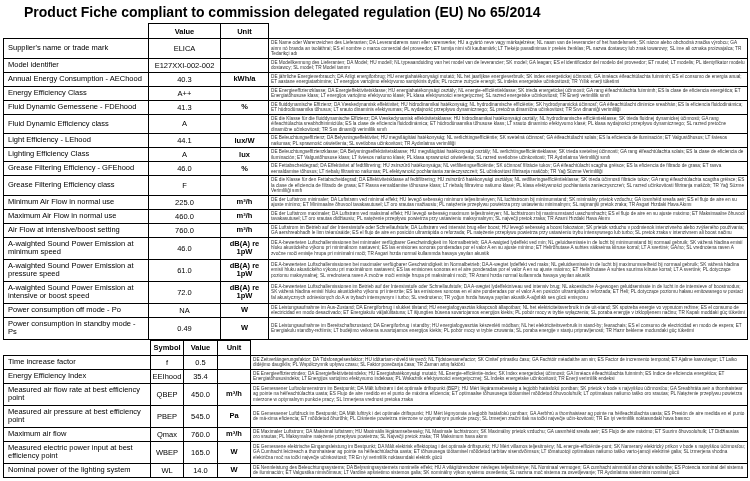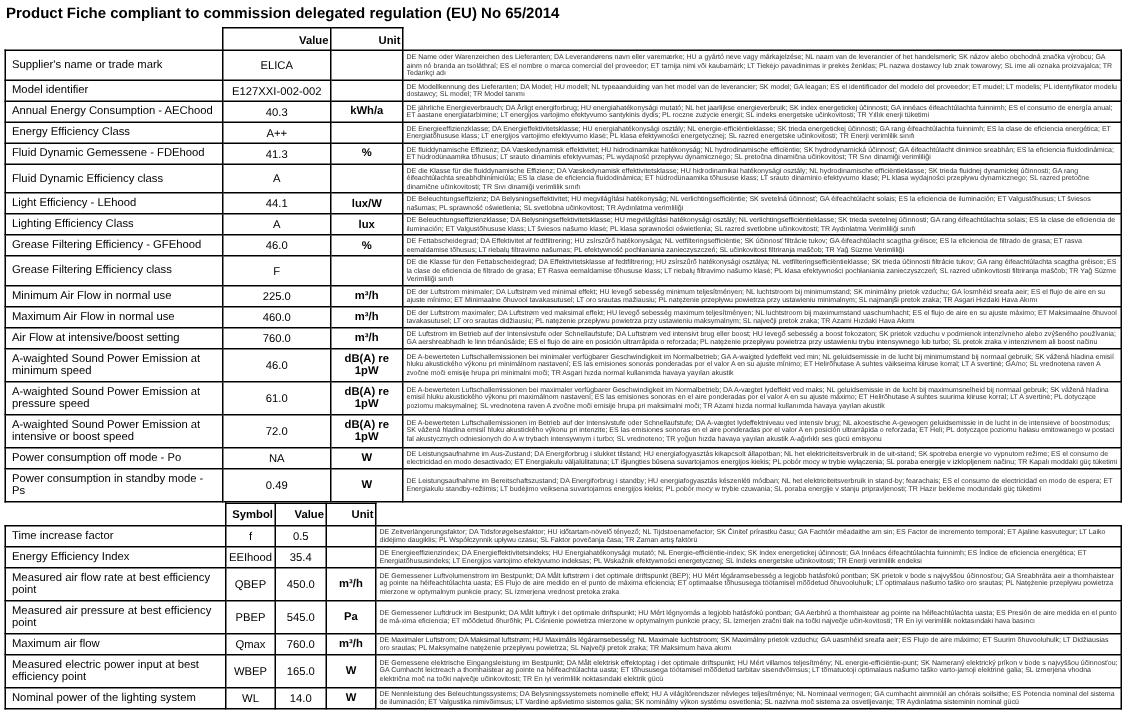--- a/index.html
+++ b/index.html
@@ -2,27 +2,27 @@
 <html><head>
 <meta charset="utf-8">
 <style>
   html,body{margin:0;padding:0;}
   body{
     width:750px;height:481px;overflow:hidden;background:#ffffff;color:#000;
     font-family:"Liberation Sans","DejaVu Sans",sans-serif;
   }
   .doc{padding:2px 0 0 3px;}
   .doc-title{
-    font-size:10px;font-weight:bold;letter-spacing:0px;
-    padding:2px 0 3px 1px;white-space:nowrap;
+    font-size:14px;font-weight:bold;letter-spacing:0px;
+    padding:2px 0 3px 1px;white-space:nowrap;margin-left:20px;
   }
   .doc-title.second{padding-top:3px;}
   table{border-collapse:collapse;table-layout:fixed;width:744px;}
   thead th{
-    border:1px solid #000;font-size:7.5px;font-weight:bold;text-align:right;
+    border:1px solid #000;font-size:7.5px;font-weight:bold;text-align:center;
     height:12px;padding:1px;background:#fff;
   }
   thead td.spacer{border:none;}
   tbody td{border:1px solid #000;vertical-align:middle;background:#fff;}
   td.label{
     font-size:7.5px;line-height:8.5px;padding:2px 2px 2px 4px;font-weight:normal;
   }
   td.value, td.symbol{
     font-size:7.5px;font-weight:normal;text-align:center;padding:1px;
   }

